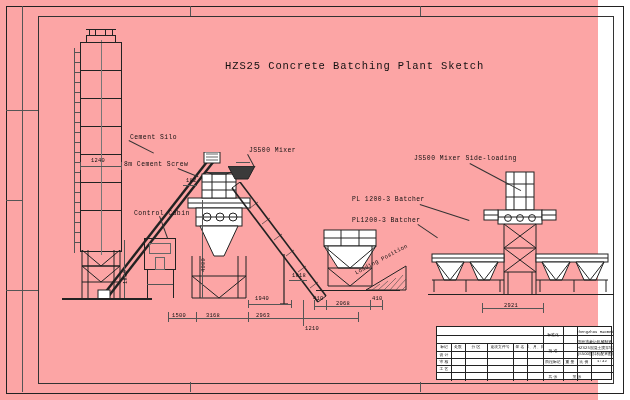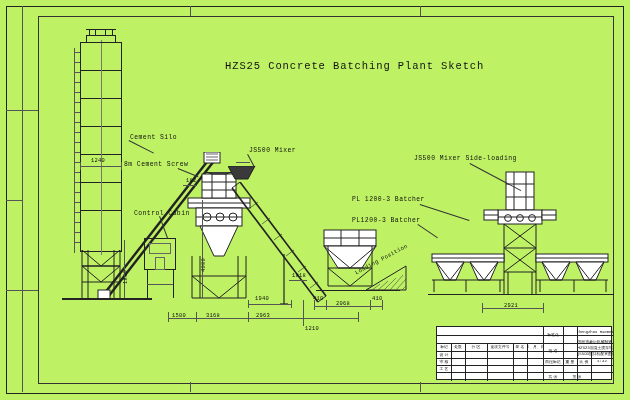--- a/index.html
+++ b/index.html
@@ -1,21 +1,21 @@
 <!DOCTYPE html>
 <html><head>
 <meta charset="utf-8">
 <style>
   html,body{margin:0;padding:0;background:#fff;}
   body{
     width:630px;height:400px;overflow:hidden;
     font-family:"Liberation Serif",serif;
     color:#1a1a1a;
   }
-  #sheet{position:relative;width:630px;height:400px;background:#bef264;}
+  #sheet{position:relative;width:558px;height:400px;background:#fca5a5;padding-left:40px;}
   .abs{position:absolute;}
 
   
   .frame-outer{left:6px;top:6px;width:616px;height:386px;border:1.6px solid #222;}
   .frame-inner{left:38px;top:16px;width:574px;height:366px;border:1px solid #333;}
 
   
   .ln{position:absolute;background:#222;}
   .ln-h{height:1px;}
   .ln-v{width:1px;}

